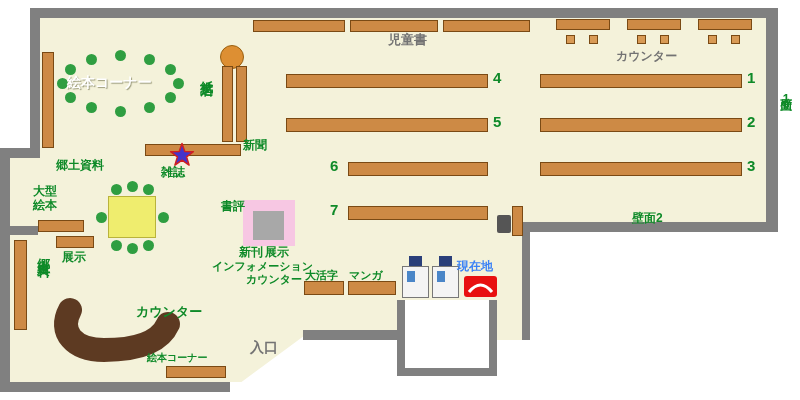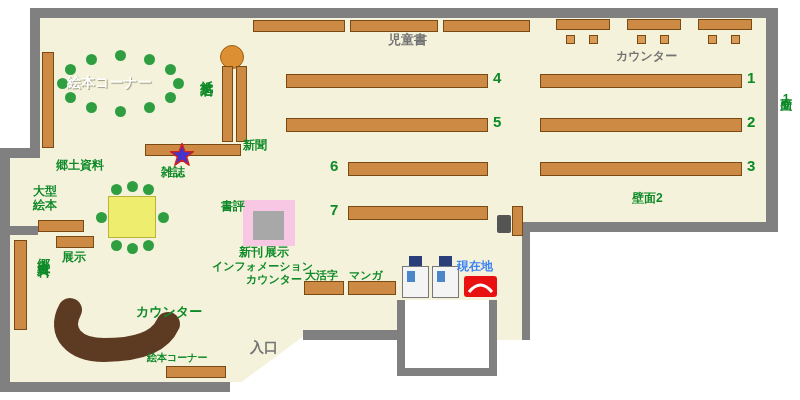--- a/index.html
+++ b/index.html
@@ -165,15 +165,15 @@
   <div class="lbl" style="left:265px;top:246px">展示</div>
   <div class="lbl" style="left:212px;top:260px;font-size:11px">インフォメーション</div>
   <div class="lbl" style="left:246px;top:273px;font-size:11px">カウンター</div>
   <div class="lbl" style="left:136px;top:305px;font-size:13px">カウンター</div>
   <div class="lbl" style="left:147px;top:352px;font-size:10px">絵本コーナー</div>
   <div class="lbl blue" style="left:250px;top:340px;font-size:14px">入口</div>
   <div class="lbl" style="left:305px;top:269px;font-size:11px">大活字</div>
   <div class="lbl" style="left:349px;top:269px;font-size:11px">マンガ</div>
   <div class="lbl red" style="left:457px;top:260px">現在地</div>
   <div class="lbl vert" style="left:779px;top:88px">壁面1</div>
-  <div class="lbl" style="left:632px;top:192px">壁面2</div>
+  <div class="lbl" style="left:632px;top:212px">壁面2</div>
 
 </div>
 
 </body></html>

